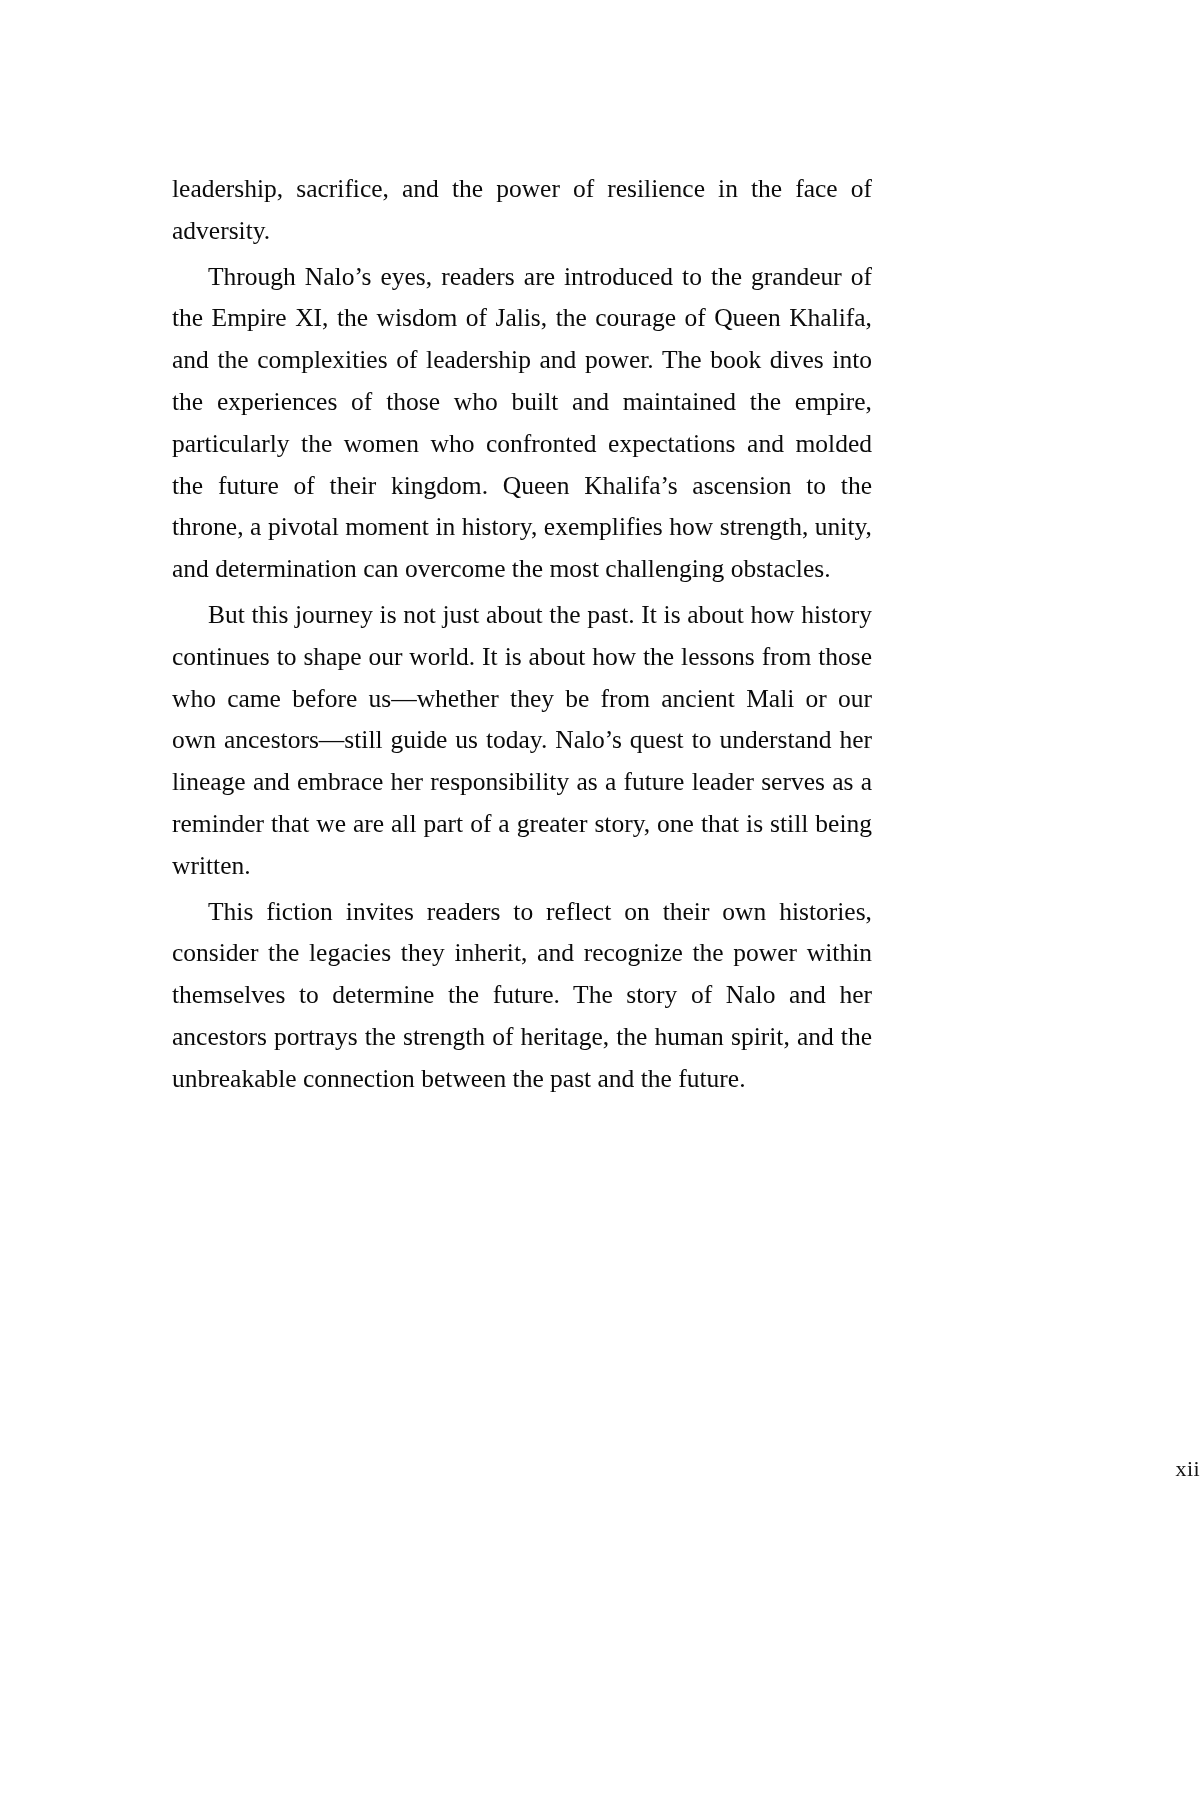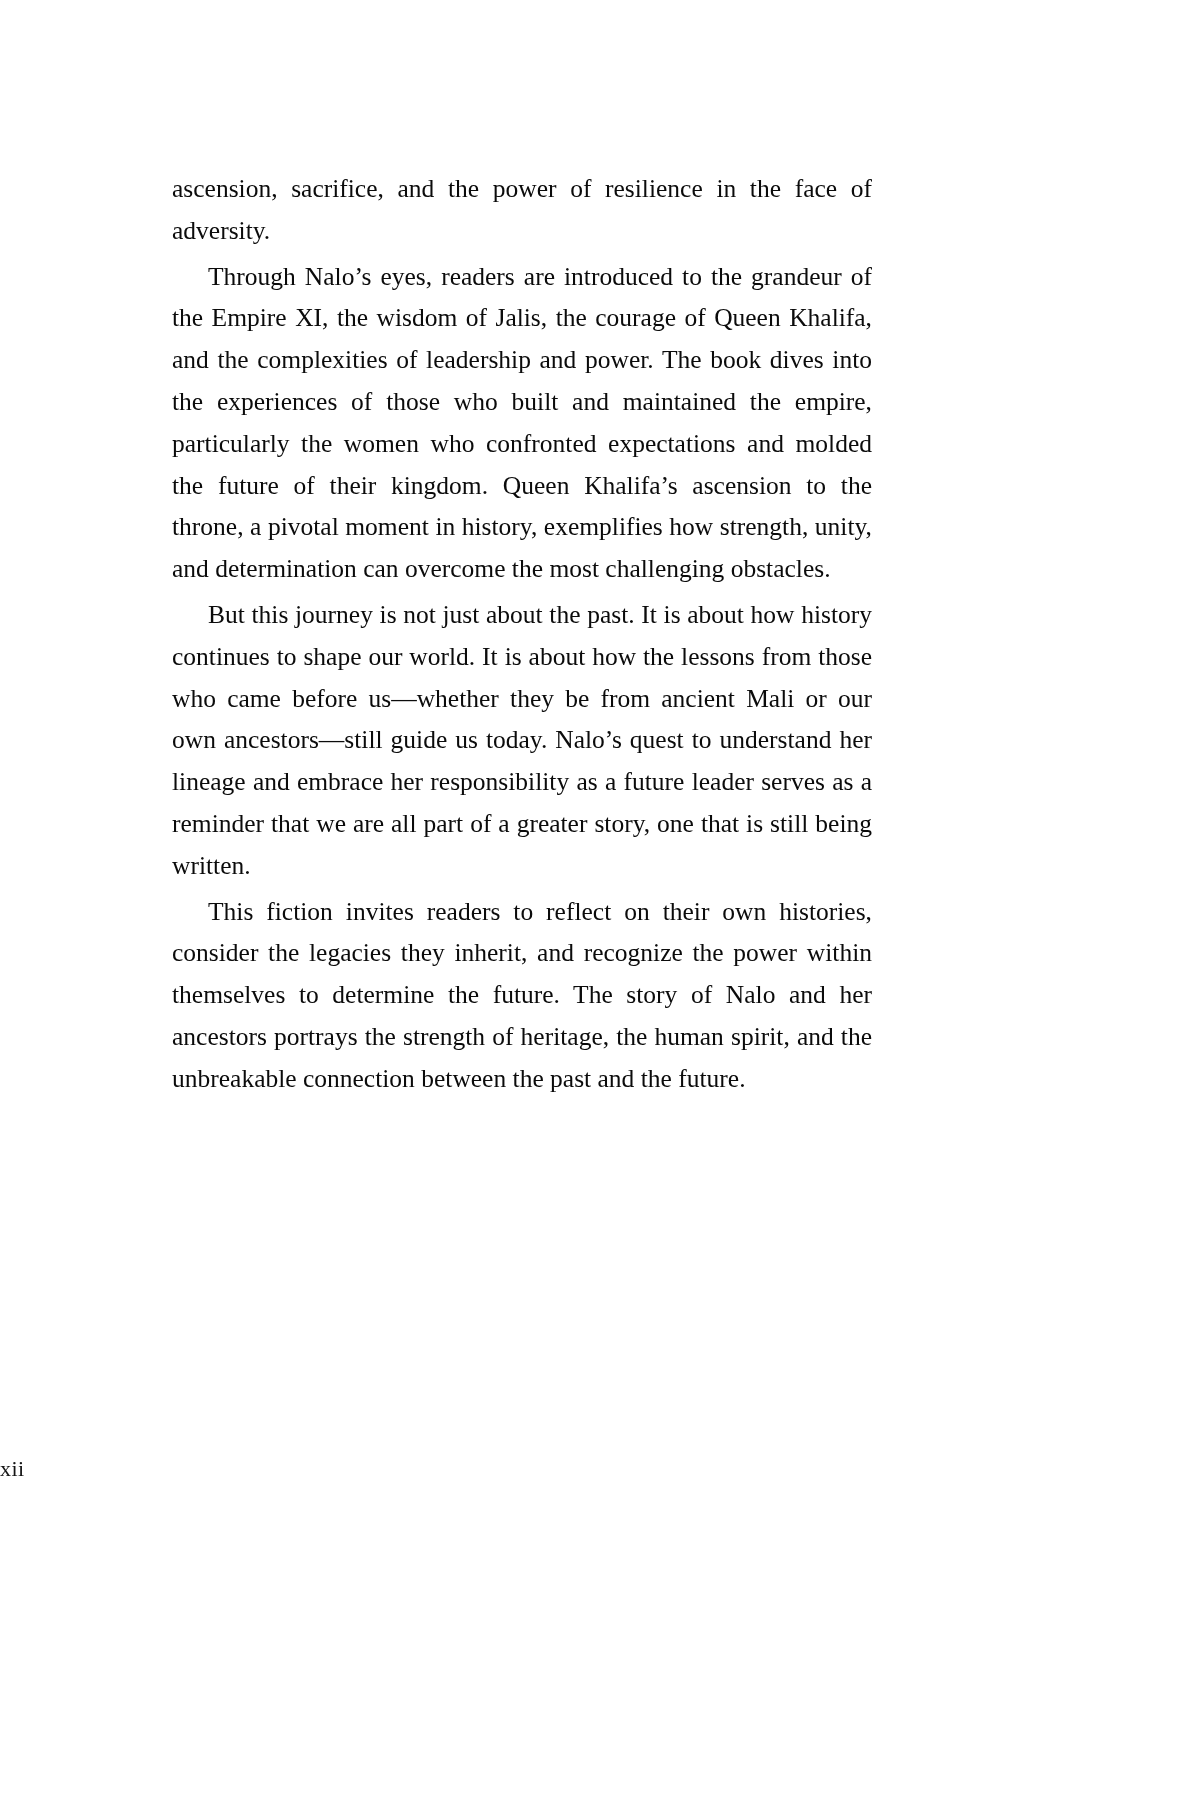--- a/index.html
+++ b/index.html
@@ -54,35 +54,35 @@
   
   .para + .para {
     margin-top: 4px;
   }
 
   .page-number {
     position: absolute;
     left: 0;
     top: 1455px;
     width: 1200px;
-    text-align: left;
+    text-align: right;
     font-size: 22px;
     line-height: 28px;
     color: #141414;
     letter-spacing: 0.4px;
   }
 </style>
 </head>
 <body>
 
 <div class="page">
 
   <div class="text-block">
 
-    <p class="para continued">ascension, sacrifice, and the power of resilience in the face of adversity.</p>
+    <p class="para continued">leadership, sacrifice, and the power of resilience in the face of adversity.</p>
 
     <p class="para indented">Through Nalo’s eyes, readers are introduced to the grandeur of the Empire XI, the wisdom of Jalis, the courage of Queen Khalifa, and the complexities of leadership and power. The book dives into the experiences of those who built and maintained the empire, particularly the women who confronted expectations and molded the future of their kingdom. Queen Khalifa’s ascension to the throne, a pivotal moment in history, exemplifies how strength, unity, and determination can overcome the most challenging obstacles.</p>
 
     <p class="para indented">But this journey is not just about the past. It is about how history continues to shape our world. It is about how the lessons from those who came before us—whether they be from ancient Mali or our own ancestors—still guide us today. Nalo’s quest to understand her lineage and embrace her responsibility as a future leader serves as a reminder that we are all part of a greater story, one that is still being written.</p>
 
     <p class="para indented">This fiction invites readers to reflect on their own histories, consider the legacies they inherit, and recognize the power within themselves to determine the future. The story of Nalo and her ancestors portrays the strength of heritage, the human spirit, and the unbreakable connection between the past and the future.</p>
 
   </div>
 
   <div class="page-number">xii</div>

